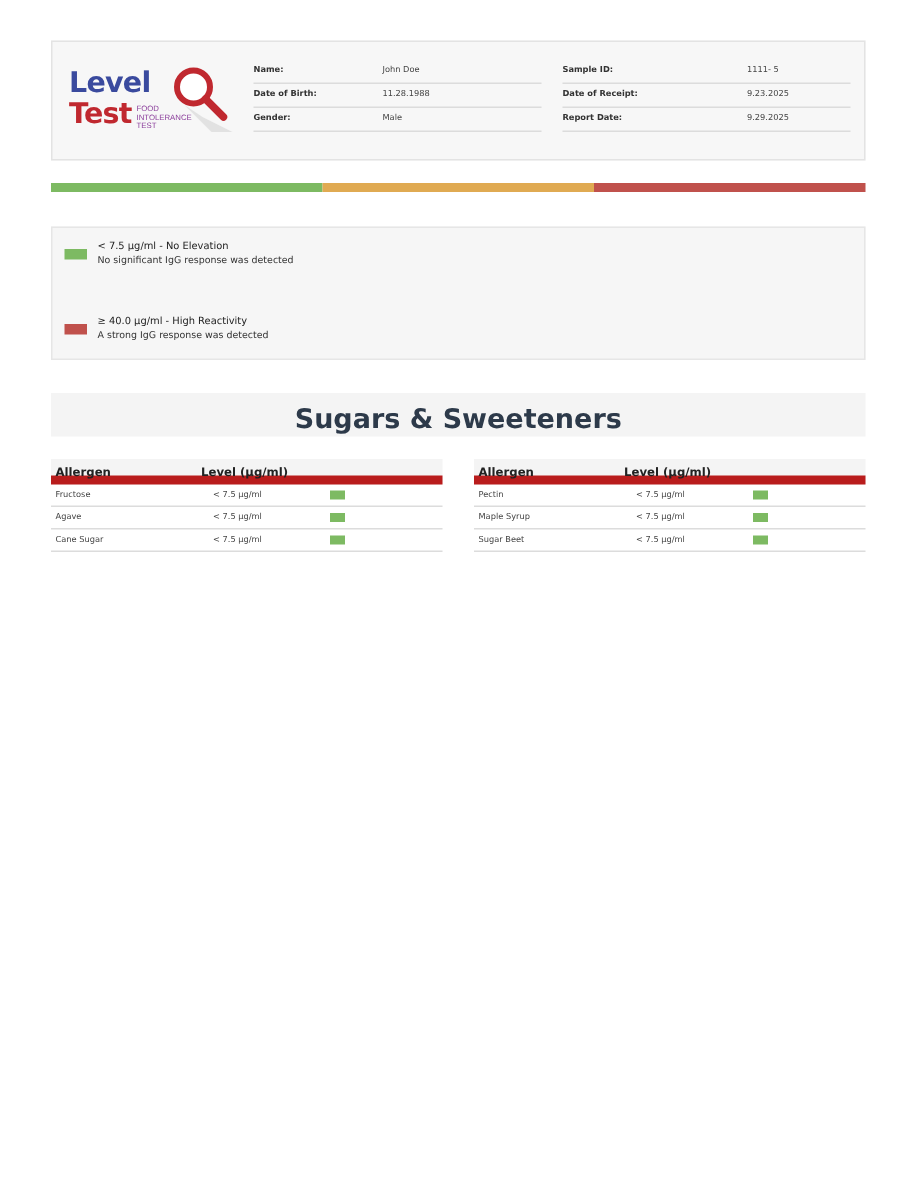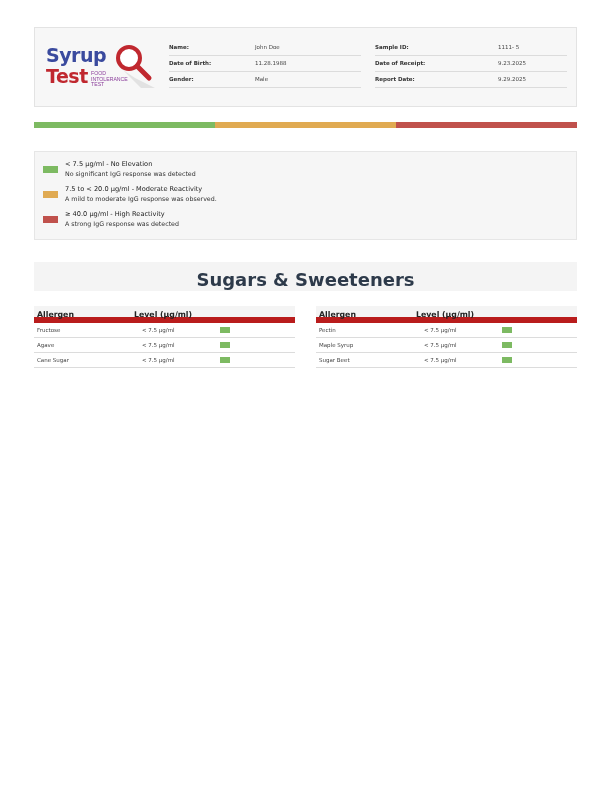--- a/index.html
+++ b/index.html
@@ -53,21 +53,21 @@
     .trow .td { position: absolute; top: 4px; font-size: 5.5px; color: #444; }
     .trow .td.c1 { left: 3px; }
     .trow .td.c2 { left: 108px; }
     .trow .ind { position: absolute; left: 186px; top: 4px; width: 10px; height: 6px; }
   </style>
 </head>
 <body>
 
 <div class="header-box">
   <div class="logo">
-    <span class="pinner">Syrup</span>
+    <span class="pinner">Level</span>
     <span class="test">Test</span>
     <div class="sub">
       <div>FOOD</div>
       <div>INTOLERANCE</div>
       <div>TEST</div>
     </div>
     <svg width="42" height="44" viewBox="0 0 42 44">
       <polygon points="8,26 20,34 40,44 26,44" fill="#d8d8d8" opacity="0.7"></polygon>
       <circle cx="14" cy="14" r="11" fill="#ffffff" stroke="#c0282f" stroke-width="4"></circle>
       <line x1="22" y1="22" x2="34" y2="34" stroke="#c0282f" stroke-width="5" stroke-linecap="round"></line>
@@ -109,25 +109,20 @@
   <div style="background:#7dba62"></div>
   <div style="background:#e0aa52"></div>
   <div style="background:#c0514c"></div>
 </div>
 
 <div class="legend-box">
   <div class="legend-item" style="top:8px">
     <span class="sw" style="background:#7dba62"></span>
     <span class="title">&lt; 7.5 µg/ml - No Elevation</span>
     <span class="desc">No significant IgG response was detected</span>
-  </div>
-  <div class="legend-item" style="top:33px">
-    <span class="sw" style="background:#e0aa52"></span>
-    <span class="title">7.5 to &lt; 20.0 µg/ml - Moderate Reactivity</span>
-    <span class="desc">A mild to moderate IgG response was observed.</span>
   </div>
   <div class="legend-item" style="top:58px">
     <span class="sw" style="background:#c0514c"></span>
     <span class="title">≥ 40.0 µg/ml - High Reactivity</span>
     <span class="desc">A strong IgG response was detected</span>
   </div>
 </div>
 
 <div class="section-header">
   <span>Sugars &amp; Sweeteners</span>

